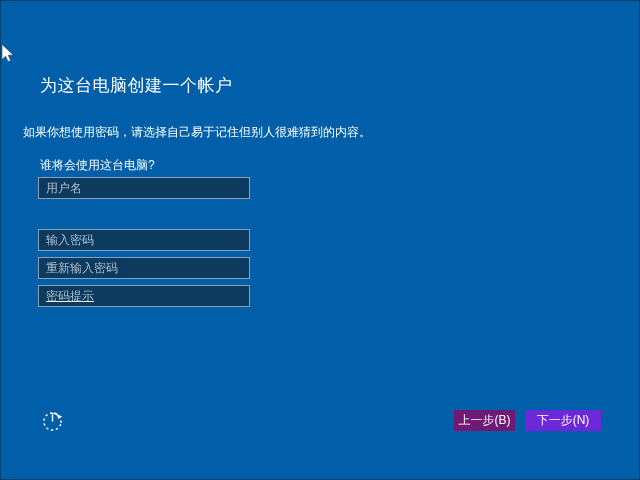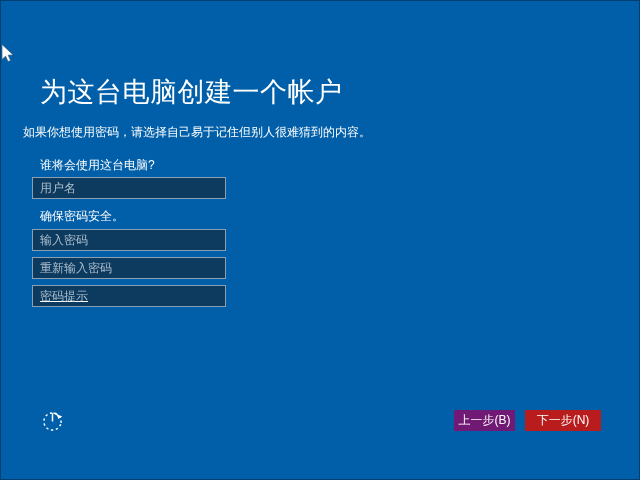--- a/index.html
+++ b/index.html
@@ -17,38 +17,38 @@
     border:1px solid rgba(6,38,64,0.55);
     pointer-events:none;
   }
   .cursor {
     position:absolute; left:1px; top:44px;
     width:14px; height:20px;
     pointer-events:none;
   }
   .title {
     position:absolute; left:40px; top:74px;
-    font-size:27px; font-weight:300;
+    font-size:17px; font-weight:300;
     letter-spacing:0.5px;
     margin:0;
   }
   .subtitle {
     position:absolute; left:23px; top:124px;
     font-size:12px; margin:0;
   }
   .field-label {
     position:absolute; left:40px;
     font-size:12px;
     text-align:right;
   }
   .lbl-who    { top:157px; }
   .lbl-secure { top:208px; }
   .txt {
-    position:absolute; left:32px;
-    width:194px; height:22px;
+    position:absolute; left:38px;
+    width:212px; height:22px;
     box-sizing:border-box;
     background:#0d3a5f;
     border:1px solid #87a0b4;
     color:#fff;
     font-family:"Liberation Sans","DejaVu Sans",sans-serif;
     font-size:12px;
     padding:0 7px;
     outline:none;
   }
   .txt::placeholder { color:#aebfcd; opacity:1; }
@@ -73,41 +73,40 @@
     padding:0;
     text-align:center;
     cursor:pointer;
   }
   .btn-back {
     left:454px; width:61px;
     background:#701a75;
   }
   .btn-next {
     left:525px; width:76px;
-    background:#b91c1c;
+    background:#6d28d9;
   }
 </style>
 </head>
 <body>
 
 <div class="screen">
 
   <svg class="cursor" viewBox="0 0 14 20">
     <path d="M1 0.5 L1 15.5 L4.6 12.2 L7 17.6 L9.6 16.4 L7.2 11.2 L12.2 10.9 Z" fill="#ffffff" stroke="#38597a" stroke-width="0.7"></path>
   </svg>
 
   <h1 class="title">为这台电脑创建一个帐户</h1>
 
   <p class="subtitle">如果你想使用密码，请选择自己易于记住但别人很难猜到的内容。</p>
 
   <div class="field-label lbl-who">谁将会使用这台电脑?</div>
 
   <input class="txt in-username" type="text" placeholder="用户名" style="">
 
-  <div class="field-label lbl-secure">确保密码安全。</div>
 
   <input class="txt in-password" type="text" placeholder="输入密码" style="">
 
   <input class="txt in-confirm" type="text" placeholder="重新输入密码" style="">
 
   <input class="txt in-hint" type="text" placeholder="密码提示" style="">
 
   <button class="eoa-button">
     <svg width="27" height="27" viewBox="0 0 27 27">
       <circle cx="12.5" cy="14.5" r="8.6" fill="none" stroke="#ffffff" stroke-width="1.5" stroke-dasharray="2.3 2.7" transform="rotate(18 12.5 14.5)"></circle>

